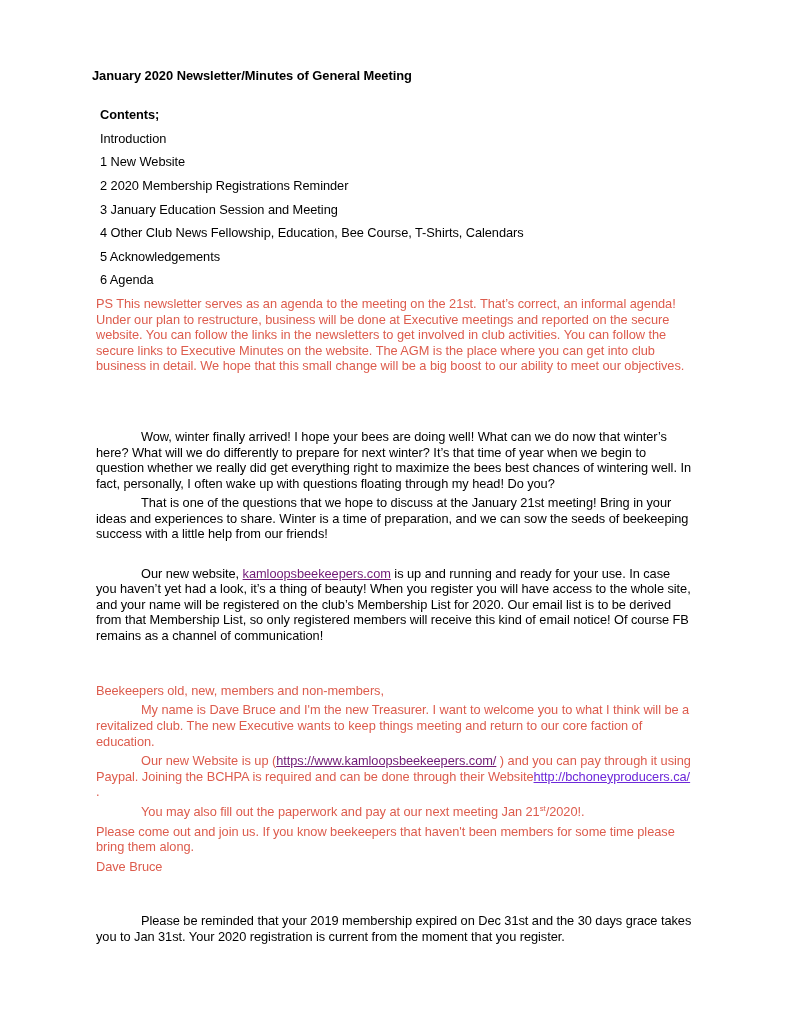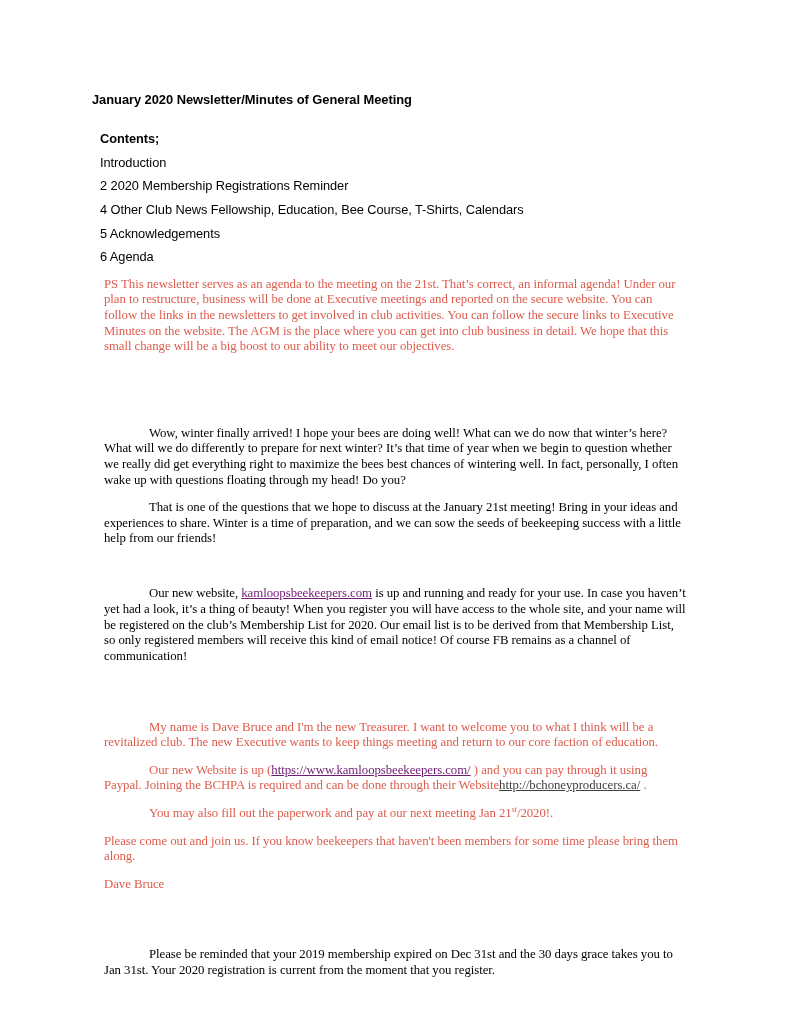--- a/index.html
+++ b/index.html
@@ -13,21 +13,21 @@
     font-family: "Liberation Sans", sans-serif;
     color: #000000;
     overflow: hidden;
   }
   .page {
     position: relative;
     width: 790px;
     height: 1024px;
     background: #ffffff;
     box-sizing: border-box;
-    padding: 92px 92px 0 92px;
+    padding: 68px 92px 0 92px;
   }
   .doc {
     width: 606px;
     font-size: 12.8px;
     line-height: 15.6px;
     text-align: left;
     letter-spacing: -0.05px;
   }
   .title {
     font-weight: bold;
@@ -45,43 +45,42 @@
   }
   .toc-item {
     margin: 8px;
     line-height: 15.6px;
     white-space: nowrap;
   }
   .red {
     color: #dd5c4d;
   }
   p.para {
-    margin: 12px;
+    margin: 4px;
     line-height: 15.6px;
-    font-family: Liberation Serif, serif;
   }
   .indent {
     display: inline-block;
     width: 45px;
   }
   .gap-lg {
     height: 31px;
   }
   .gap-sm {
     height: 15.6px;
   }
   .gap-xl {
     height: 47px;
   }
   a.link-red {
     color: #701a75;
     text-decoration: underline;
   }
   a.link-black {
-    color: #404040;
+    color: #6d28d9;
     text-decoration: underline;
   }
   sup {
     font-size: 0.62em;
     vertical-align: super;
     line-height: 0;
   }
 </style>
 </head>
 <body>
@@ -89,21 +88,23 @@
 <div class="page">
   <div class="doc">
 
     <p class="title">January 2020 Newsletter/Minutes of General Meeting</p>
 
     <div class="spacer-line"></div>
 
     <p class="contents-head">Contents;</p>
 
     <p class="toc-item">Introduction</p>
+    <p class="toc-item">1 New Website</p>
     <p class="toc-item">2 2020 Membership Registrations Reminder</p>
+    <p class="toc-item">3 January Education Session and Meeting</p>
     <p class="toc-item">4 Other Club News Fellowship, Education, Bee Course, T-Shirts, Calendars</p>
     <p class="toc-item">5 Acknowledgements</p>
     <p class="toc-item">6 Agenda</p>
 
     <p class="para red">PS This newsletter serves as an agenda to the meeting on the 21st. That’s correct, an informal agenda! Under our plan to restructure, business will be done at Executive meetings and reported on the secure website. You can follow the links in the newsletters to get involved in club activities. You can follow the secure links to Executive Minutes on the website. The AGM is the place where you can get into club business in detail. We hope that this small change will be a big boost to our ability to meet our objectives.</p>
 
     <div class="gap-xl"></div>
 
     <p class="para"><span class="indent"></span><span>Wow, winter finally arrived! I hope your bees are doing well! What can we do now that winter’s here? What will we do differently to prepare for next winter? It’s that time of year when we begin to question whether we really did get everything right to maximize the bees best chances of wintering well. In fact, personally, I often wake up with questions floating through my head! Do you?</span></p>
 
@@ -111,20 +112,21 @@
 
     <div class="gap-sm"></div>
 
     <p class="para"><span class="indent"></span><span>Our new website, </span><a class="link-red" href="#">kamloopsbeekeepers.com</a><span> is up and running and ready for your use. In case you haven’t yet had a look, it’s a thing of beauty! When you register you will have access to the whole site, and your name will be registered on the club’s Membership List for 2020. Our email list is to be derived from that Membership List, so only registered members will receive this kind of email notice! Of course FB remains as a channel of communication!</span></p>
 
     <div class="gap-sm"></div>
 
 
     <div class="gap-sm"></div>
 
+    <p class="para red">Beekeepers old, new, members and non-members,</p>
 
     <p class="para red"><span class="indent"></span><span>My name is Dave Bruce and I'm the new Treasurer. I want to welcome you to what I think will be a revitalized club. The new Executive wants to keep things meeting and return to our core faction of education.</span></p>
 
     <p class="para red"><span class="indent"></span><span>Our new Website is up (</span><a class="link-red" href="#">https://www.kamloopsbeekeepers.com/</a><span> ) and you can pay through it using Paypal. Joining the BCHPA is required and can be done through their Website</span><a class="link-black" href="#">http://bchoneyproducers.ca/</a><span> .</span></p>
 
     <p class="para red"><span class="indent"></span><span>You may also fill out the paperwork and pay at our next meeting Jan 21</span><sup>st</sup><span>/2020!.</span></p>
 
     <p class="para red">Please come out and join us. If you know beekeepers that haven't been members for some time please bring them along.</p>
 
 

